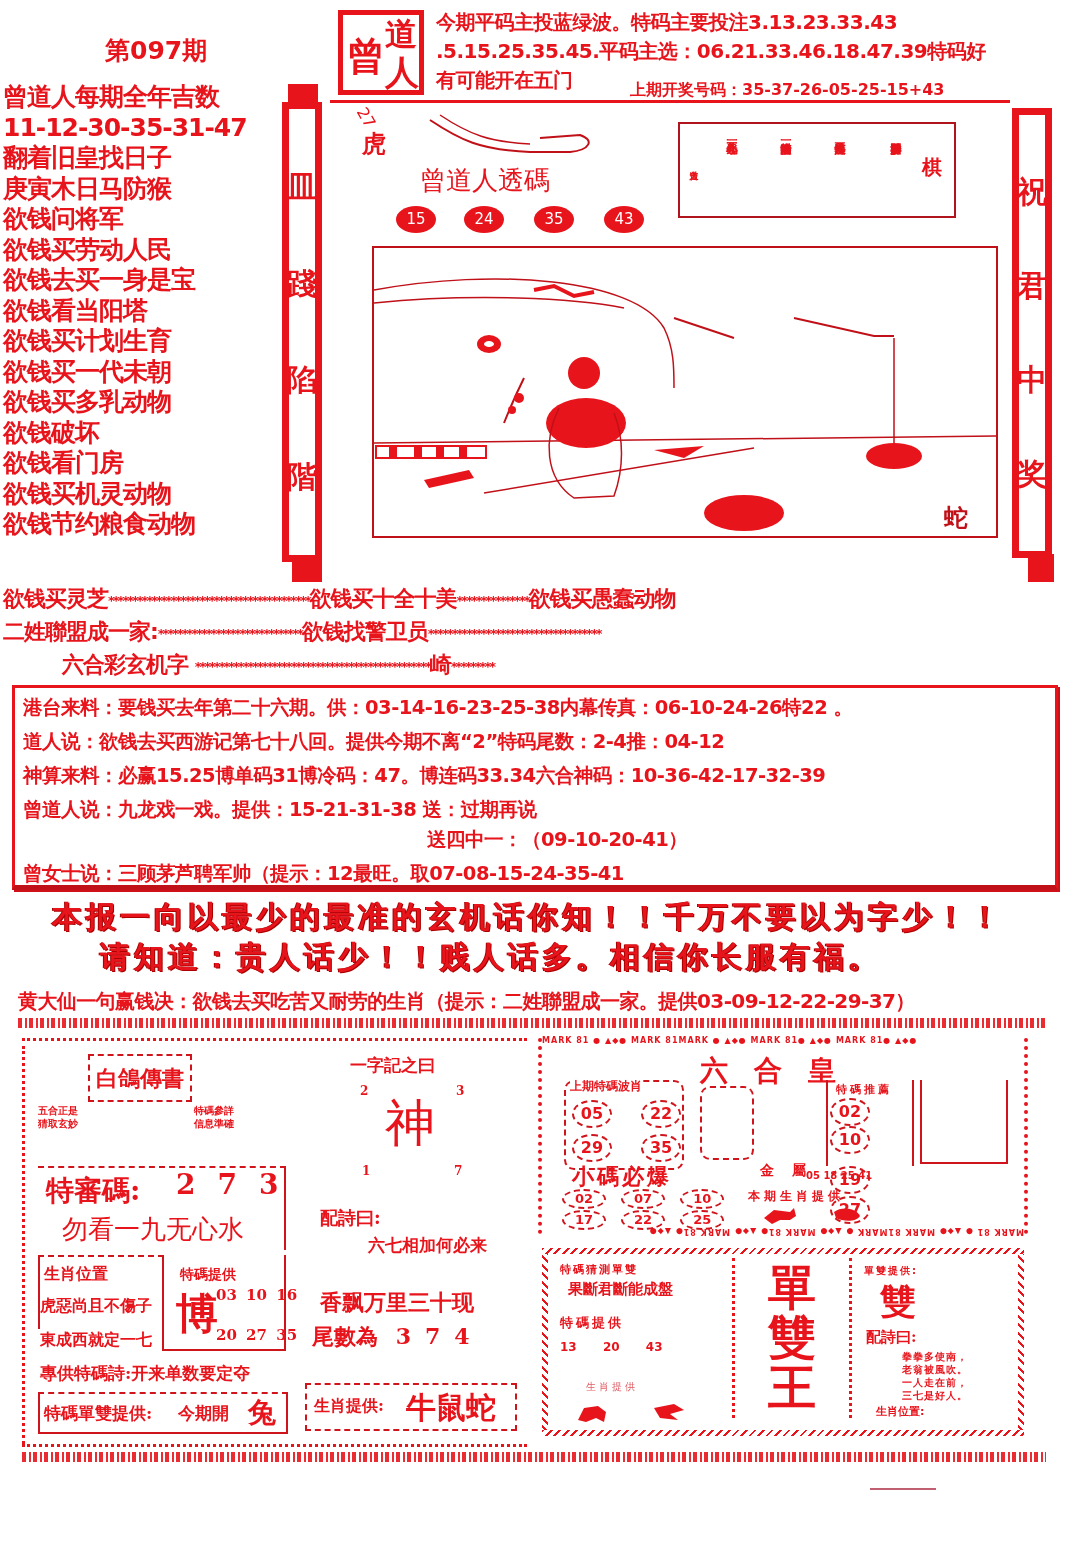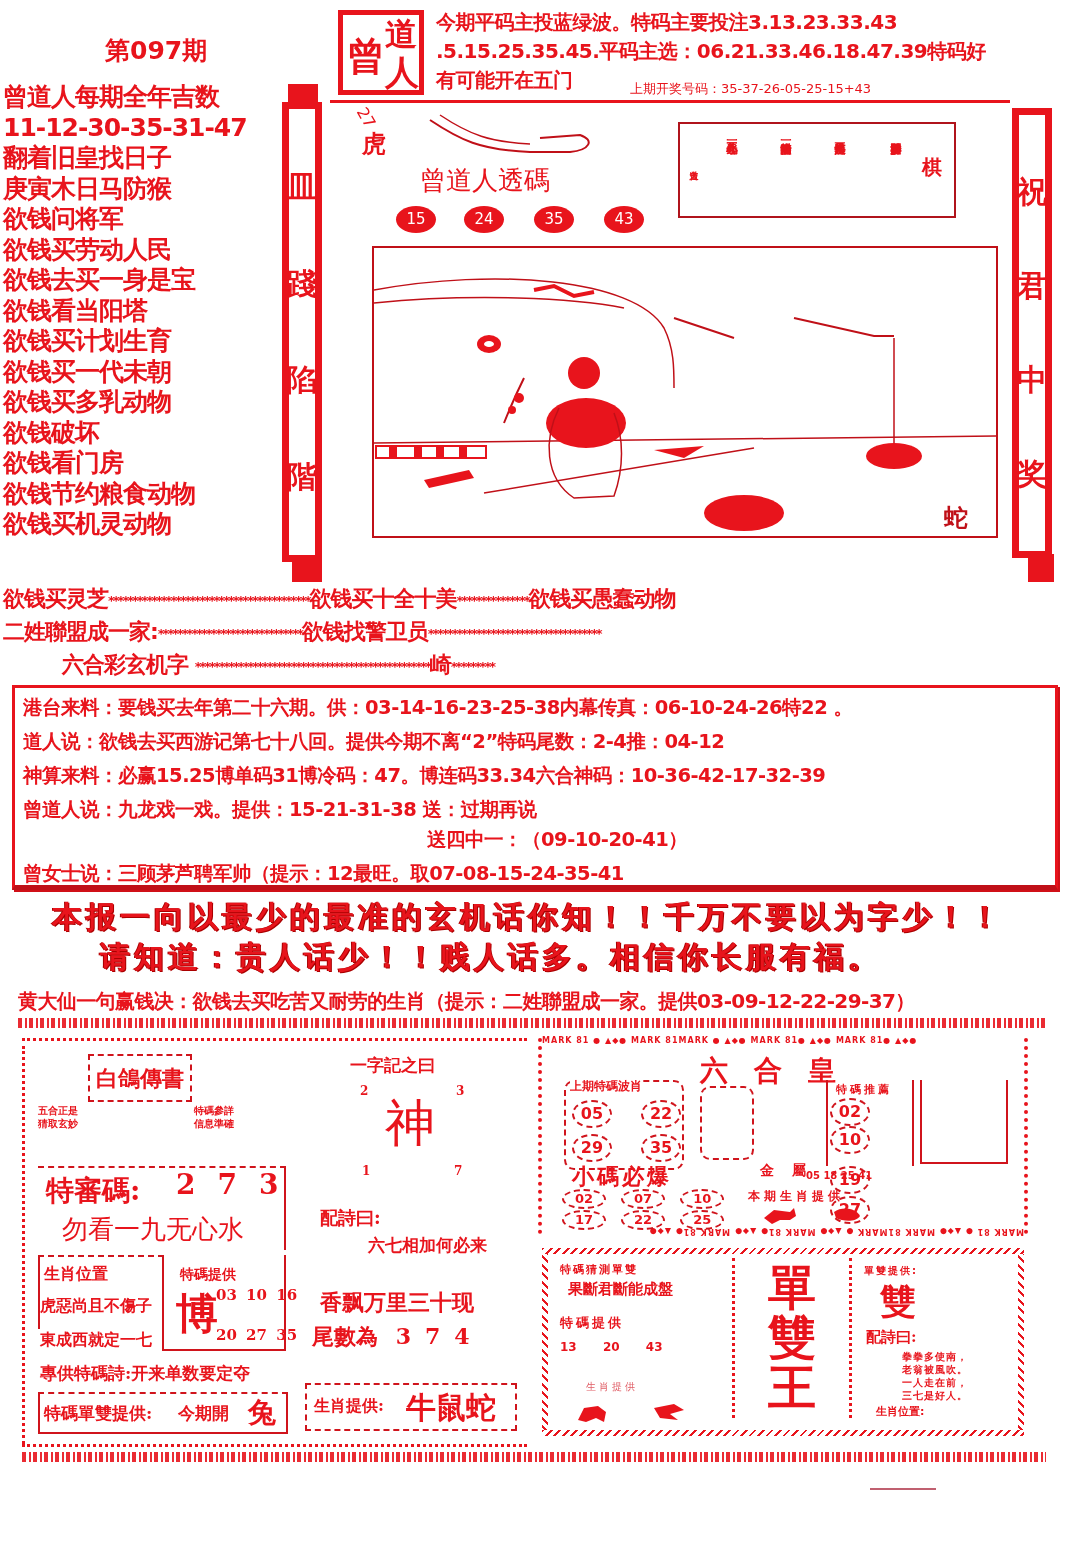--- a/index.html
+++ b/index.html
@@ -7,21 +7,21 @@
     body { position: relative; font-family: "DejaVu Sans", "Liberation Sans", sans-serif; color: #e8141c; }
     .abs { position: absolute; }
 
     
     #issue { left: 105px; top: 34px; font-size: 25px; font-weight: bold; }
     #seal { left: 338px; top: 10px; width: 86px; height: 85px; border: 5px solid #e8141c; background: #fff; }
     #seal .s1 { position: absolute; left: 4px; top: 6px; font-size: 38px; font-weight: bold; line-height: 70px; width: 40px; }
     #seal .s2 { position: absolute; left: 42px; top: 0px; font-size: 32px; font-weight: bold; line-height: 38px; }
     #seal .s3 { position: absolute; left: 42px; top: 38px; font-size: 34px; font-weight: bold; line-height: 38px; }
     #tip-lines { left: 436px; top: 8px; width: 600px; font-size: 20px; font-weight: bold; line-height: 29px; letter-spacing: -0.5px; }
-    #last-draw { left: 630px; top: 80px; font-size: 13px; letter-spacing: 0; }
+    #last-draw { left: 630px; top: 80px; font-size: 16px; letter-spacing: 0; font-weight: bold; }
 
     
     #left-list { left: 3px; top: 82px; width: 290px; font-size: 25px; font-weight: bold; line-height: 30.5px; letter-spacing: -1px; white-space: nowrap; }
     #left-list .item { display: block; }
 
     
     .vbanner { width: 40px; border: 7px solid #e8141c; background: #fff; }
     .vbanner .chars { display: flex; flex-direction: column; align-items: center; justify-content: space-around; height: 100%; padding: 30px 0; }
     .vbanner .ch { font-size: 30px; font-weight: bold; line-height: 34px; }
     #vbanner-left { left: 282px; top: 102px; height: 460px; }
@@ -97,22 +97,22 @@
   <span class="item">庚寅木日马防猴</span>
   <span class="item">欲钱问将军</span>
   <span class="item">欲钱买劳动人民</span>
   <span class="item">欲钱去买一身是宝</span>
   <span class="item">欲钱看当阳塔</span>
   <span class="item">欲钱买计划生育</span>
   <span class="item">欲钱买一代未朝</span>
   <span class="item">欲钱买多乳动物</span>
   <span class="item">欲钱破坏</span>
   <span class="item">欲钱看门房</span>
+  <span class="item">欲钱买机灵动物</span>
   <span class="item">欲钱节约粮食动物</span>
-  <span class="item">欲钱买机灵动物</span>
 </div>
 
 <div id="vbanner-left" class="abs vbanner">
   <div class="chars">
     <span class="ch">皿</span>
     <span class="ch">踐</span>
     <span class="ch">陷</span>
     <span class="ch">階</span>
   </div>
 </div>

